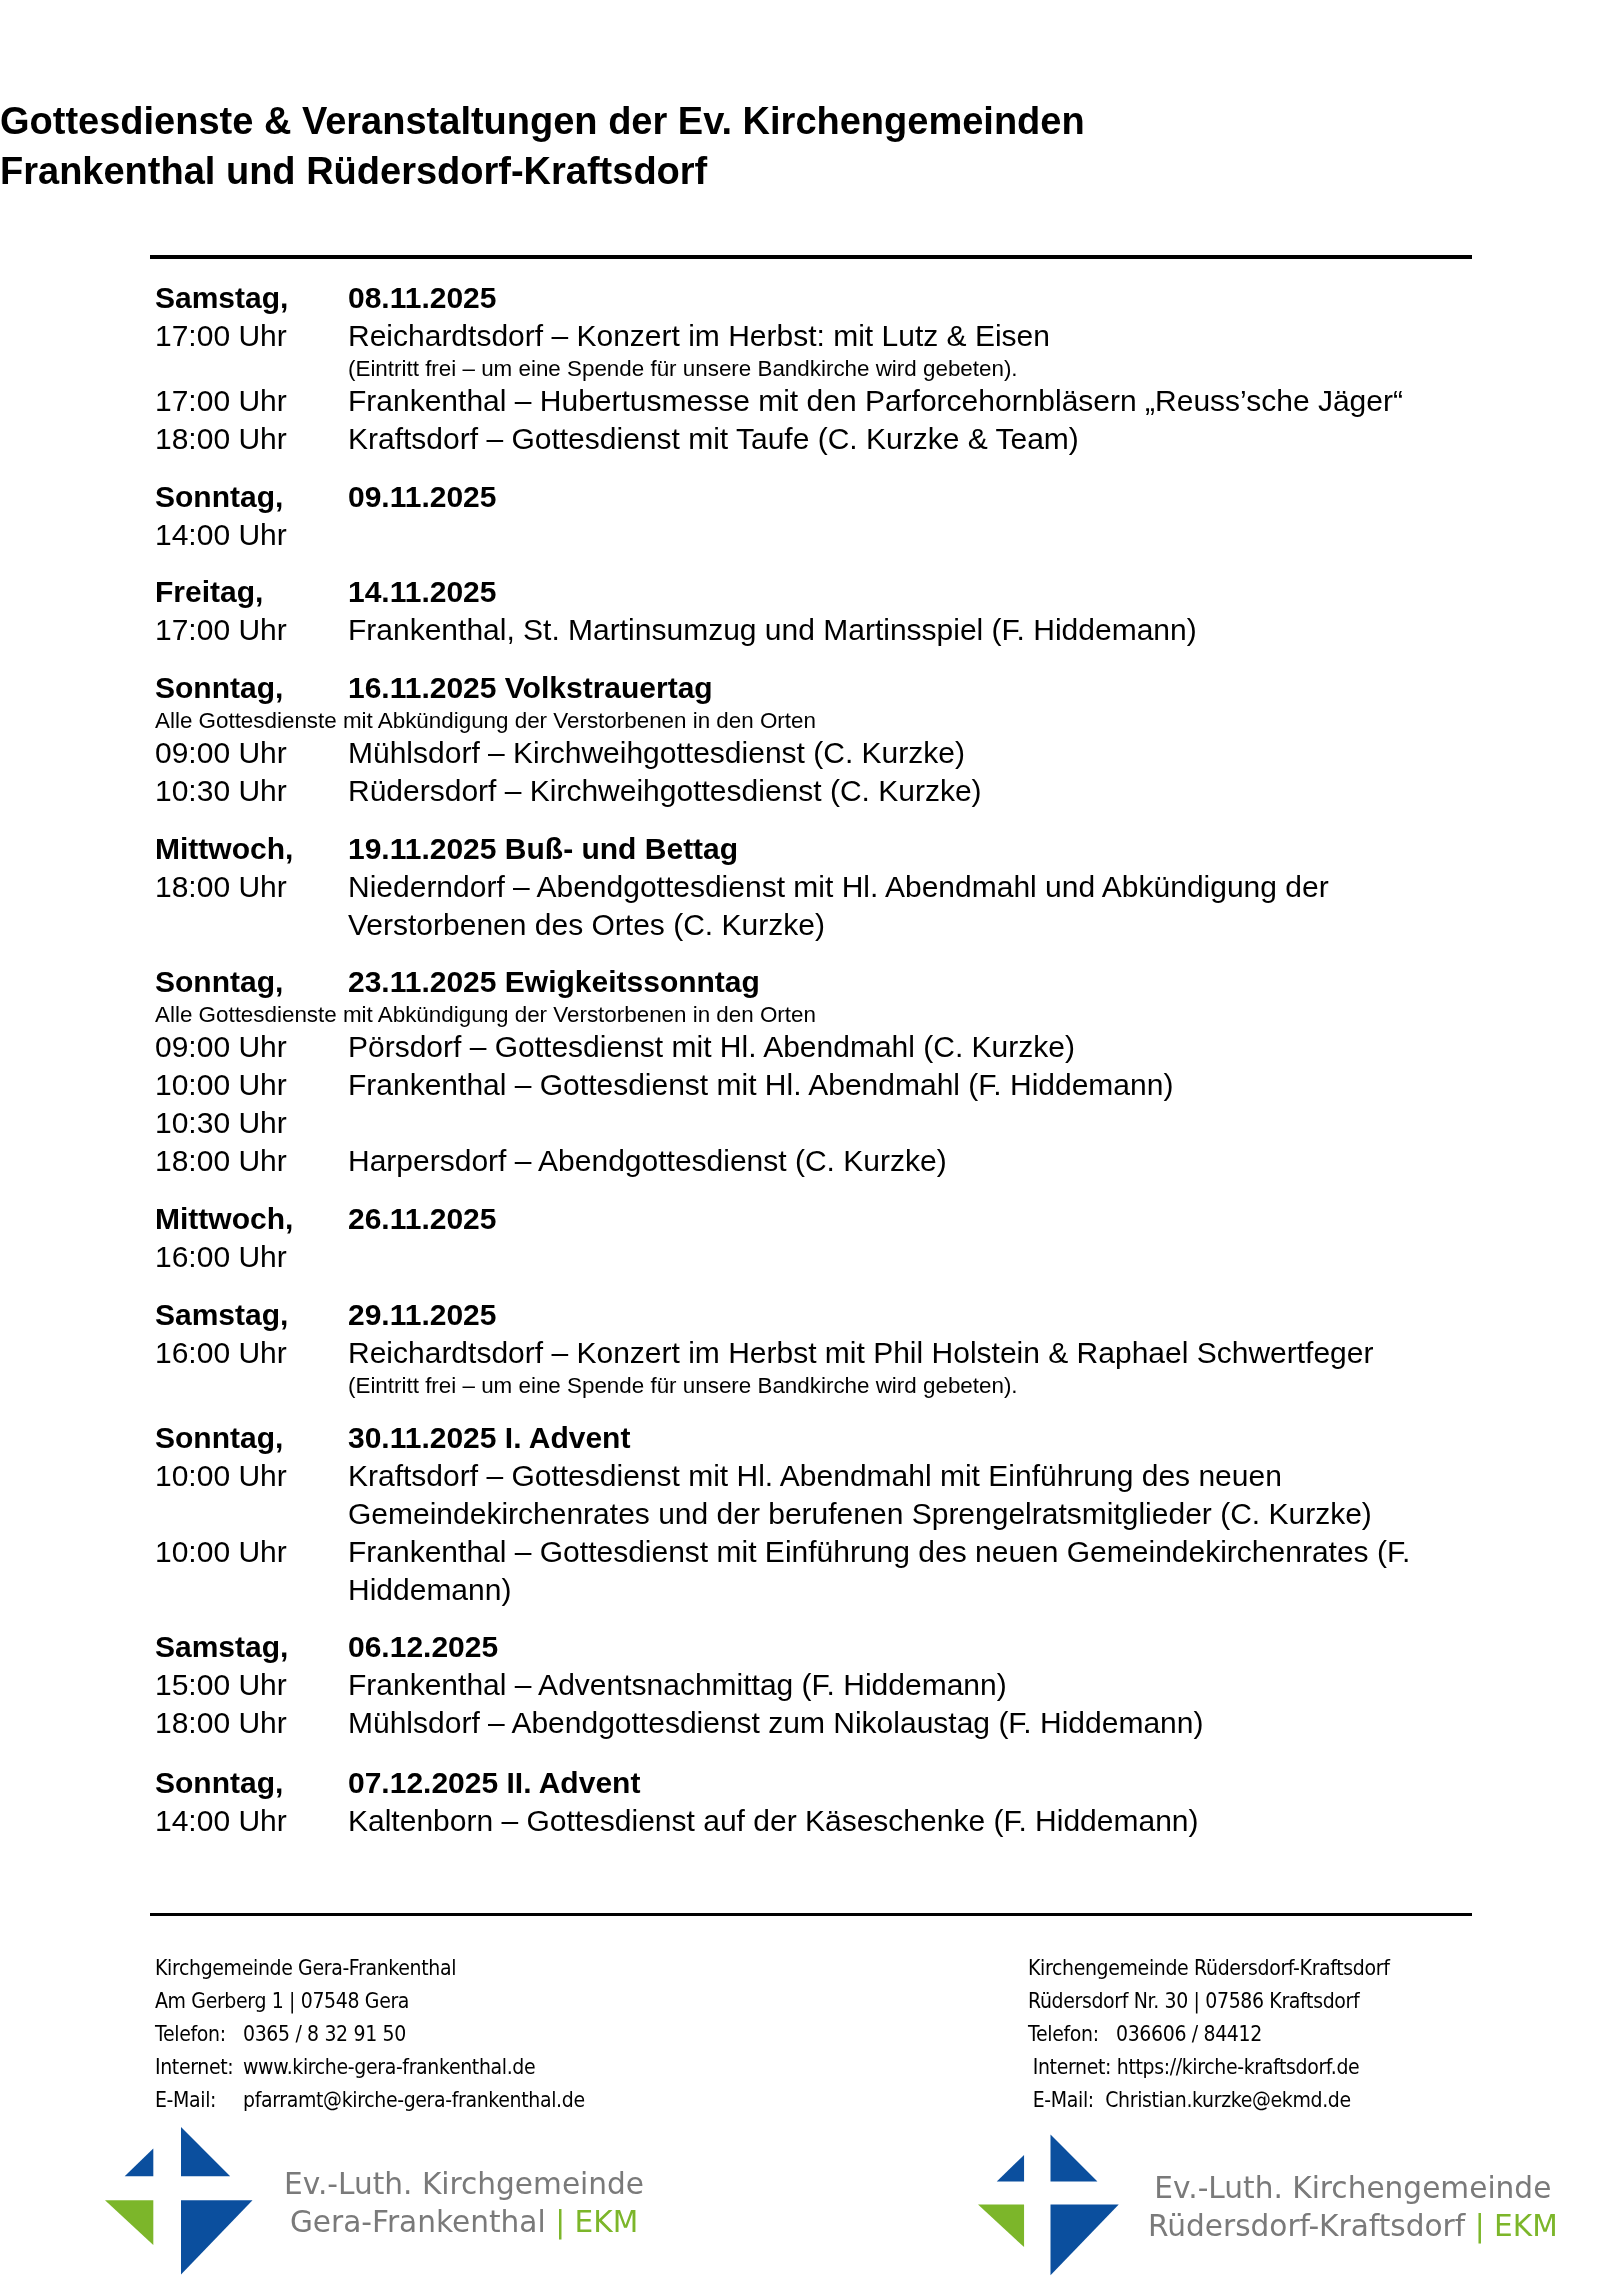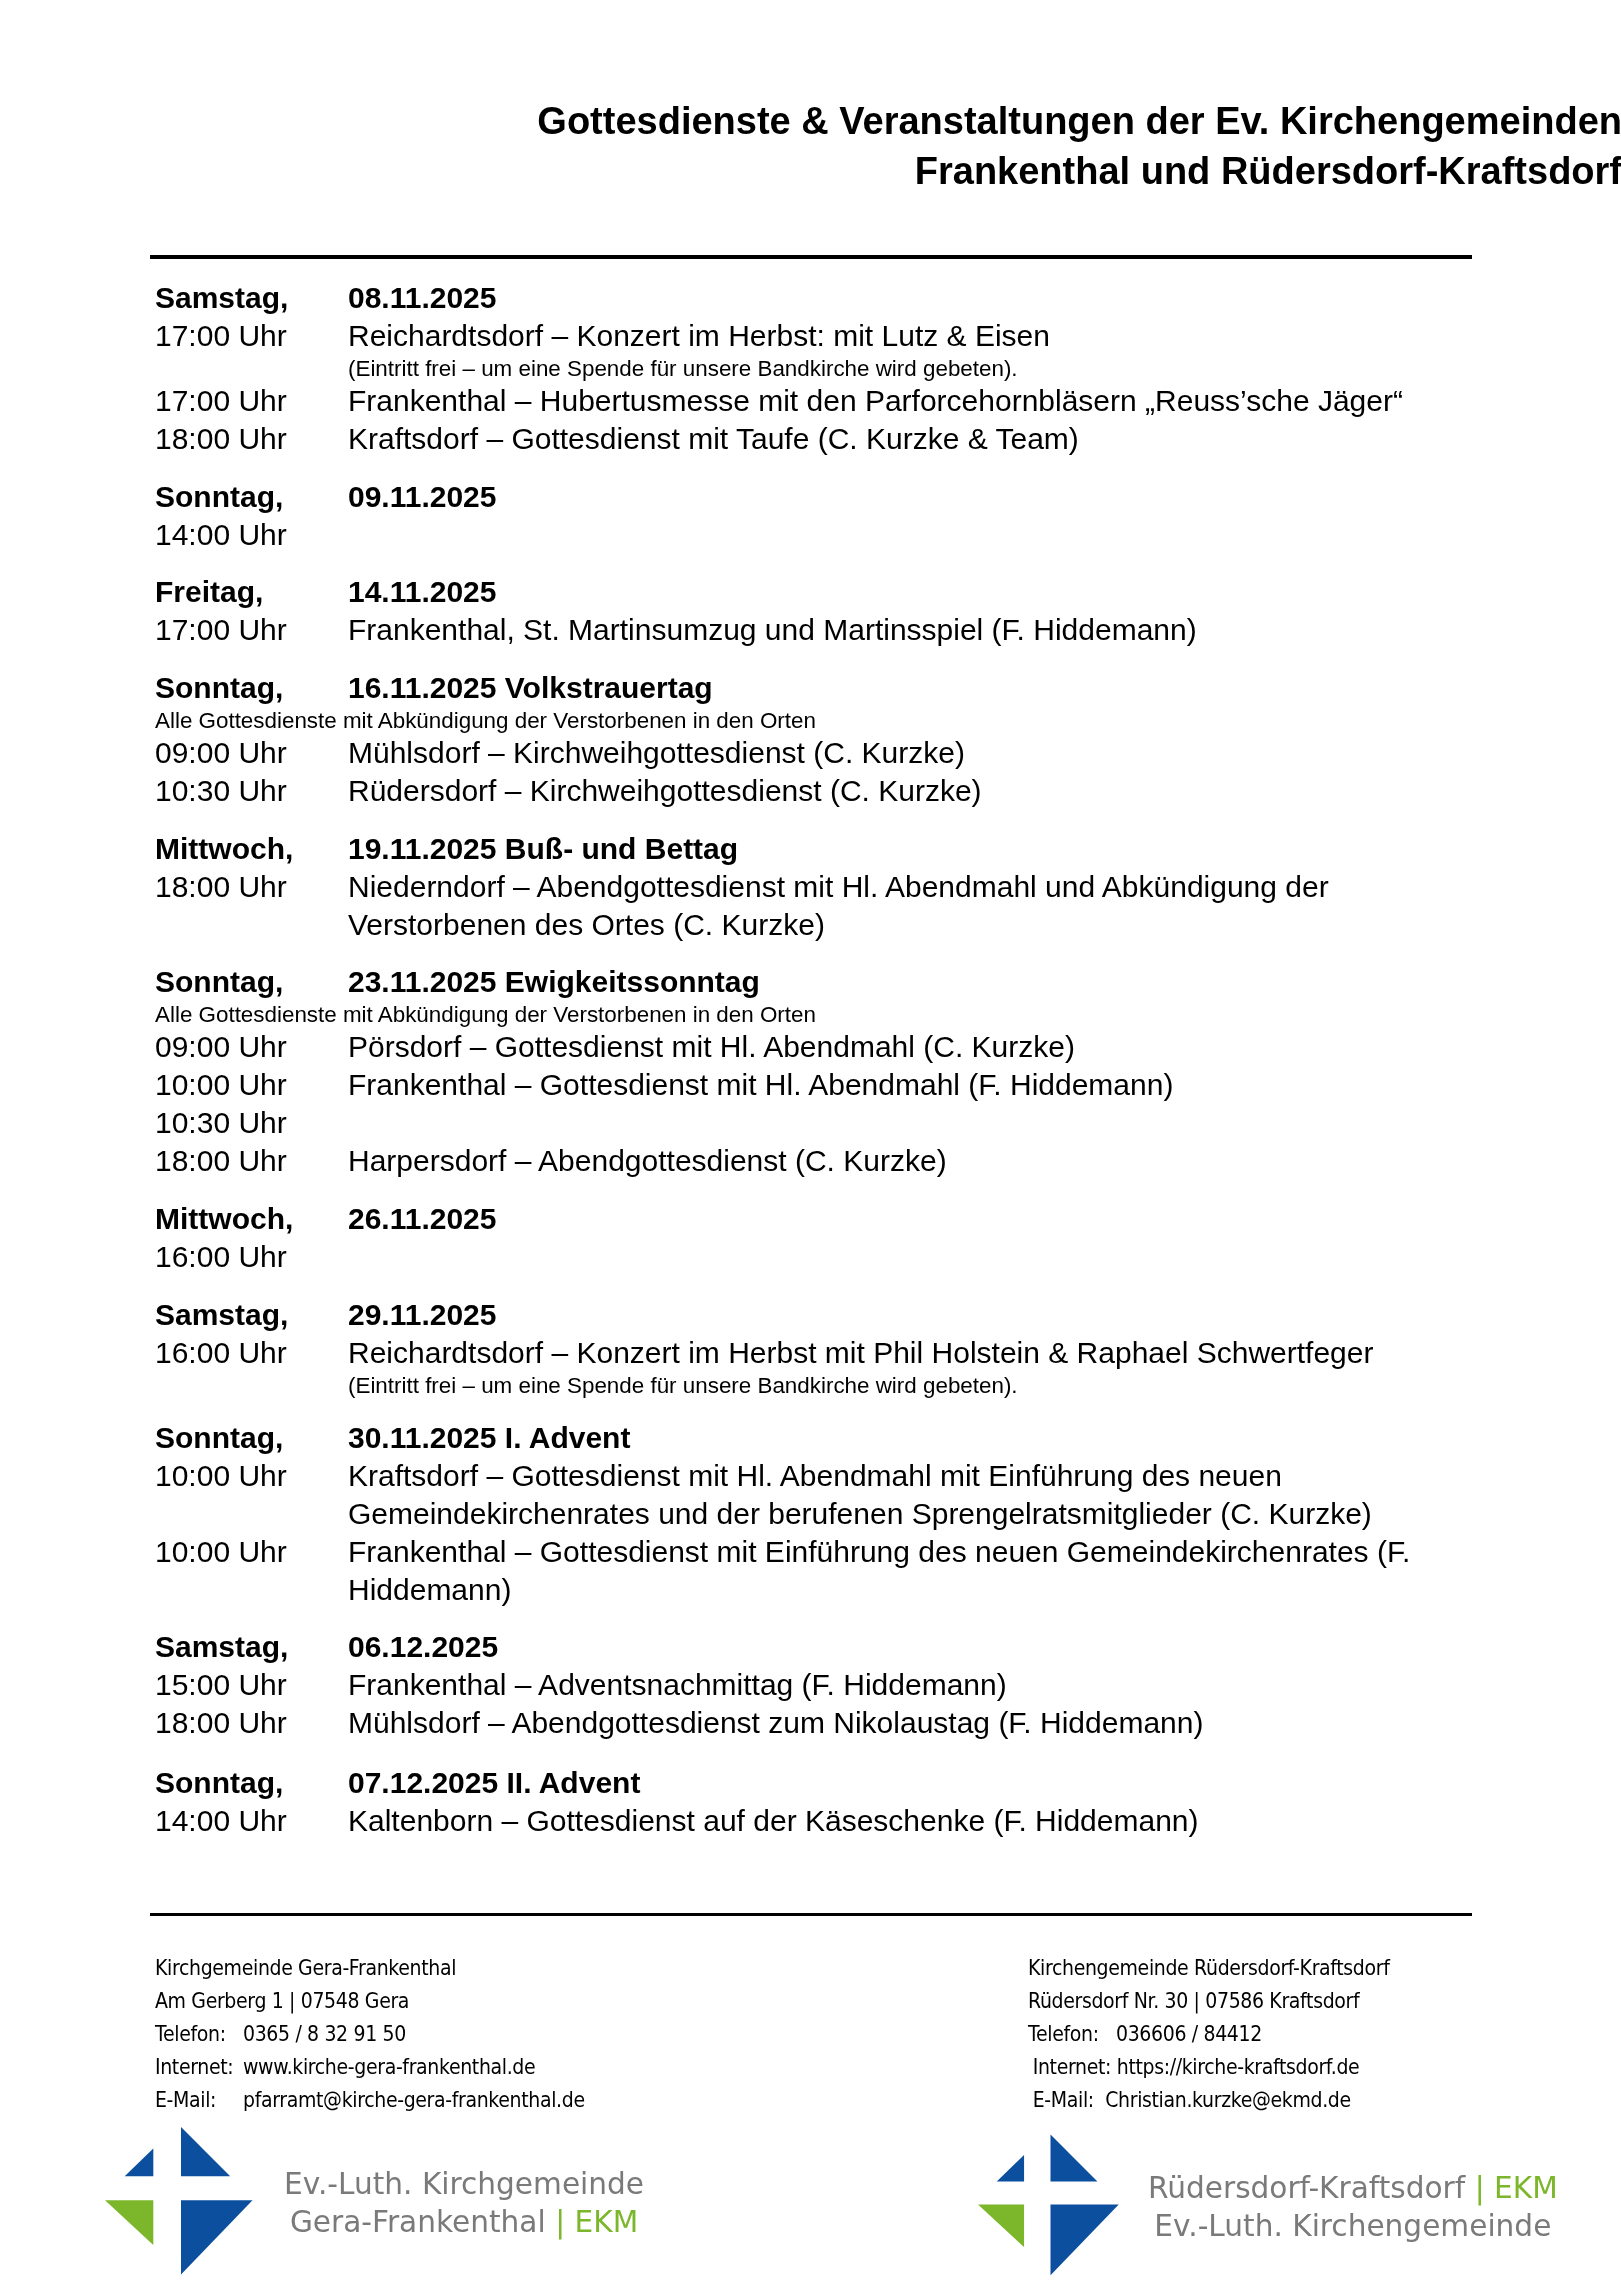--- a/index.html
+++ b/index.html
@@ -1,18 +1,18 @@
 <!DOCTYPE html>
 <html style="font-size:14.3px"><head>
 <meta charset="utf-8">
 <style>
   html, body { margin:0; padding:0; background:#ffffff; }
   body { width:1622px; height:2293px; position:relative; overflow:hidden;
          font-family:"Liberation Sans", sans-serif; color:#000; }
-  .title { position:absolute; left:0; width:1622px; text-align:right;
+  .title { position:absolute; left:0; width:1622px; text-align:left;
            font-weight:bold; font-size:38px; line-height:48px; }
   .rule { position:absolute; left:150px; width:1322px; height:3.6px; background:#000; }
   .schedule { position:absolute; left:155px; top:279px; width:1325px; }
   .day { margin-bottom:19.7px; }
   .day-head { display:flex; font-weight:bold; font-size:30px; line-height:38px; }
   .day-head .c1 { width:193px; flex:none; }
   .note { font-size:22.4px; line-height:27px; }
   .row { display:flex; font-size:30px; line-height:38px; }
   .row .c1 { width:193px; flex:none; }
   .row .c2 { flex:1; }
@@ -211,17 +211,17 @@
 </div>
 
 <div class="logo" style="left:978px; top:2133px;">
   <svg width="145" height="148" viewBox="0 0 170 170">
     <polygon points="85,0 85,55 140,55" fill="#0b4f9e"></polygon>
     <polygon points="54,24 54,55 22,55" fill="#0b4f9e"></polygon>
     <polygon points="0,82 54,82 54,132" fill="#7cb62a"></polygon>
     <polygon points="85,82 165,82 85,165" fill="#0b4f9e"></polygon>
   </svg>
   <div class="logo-text" style="margin-left:25px;">
+    <div>Ev.-Luth. Kirchengemeinde</div>
     <div><span>Rüdersdorf-Kraftsdorf</span> <span class="bar">|</span> <span class="ekm">EKM</span></div>
-    <div>Ev.-Luth. Kirchengemeinde</div>
   </div>
 </div>
 
 
 </body></html>

